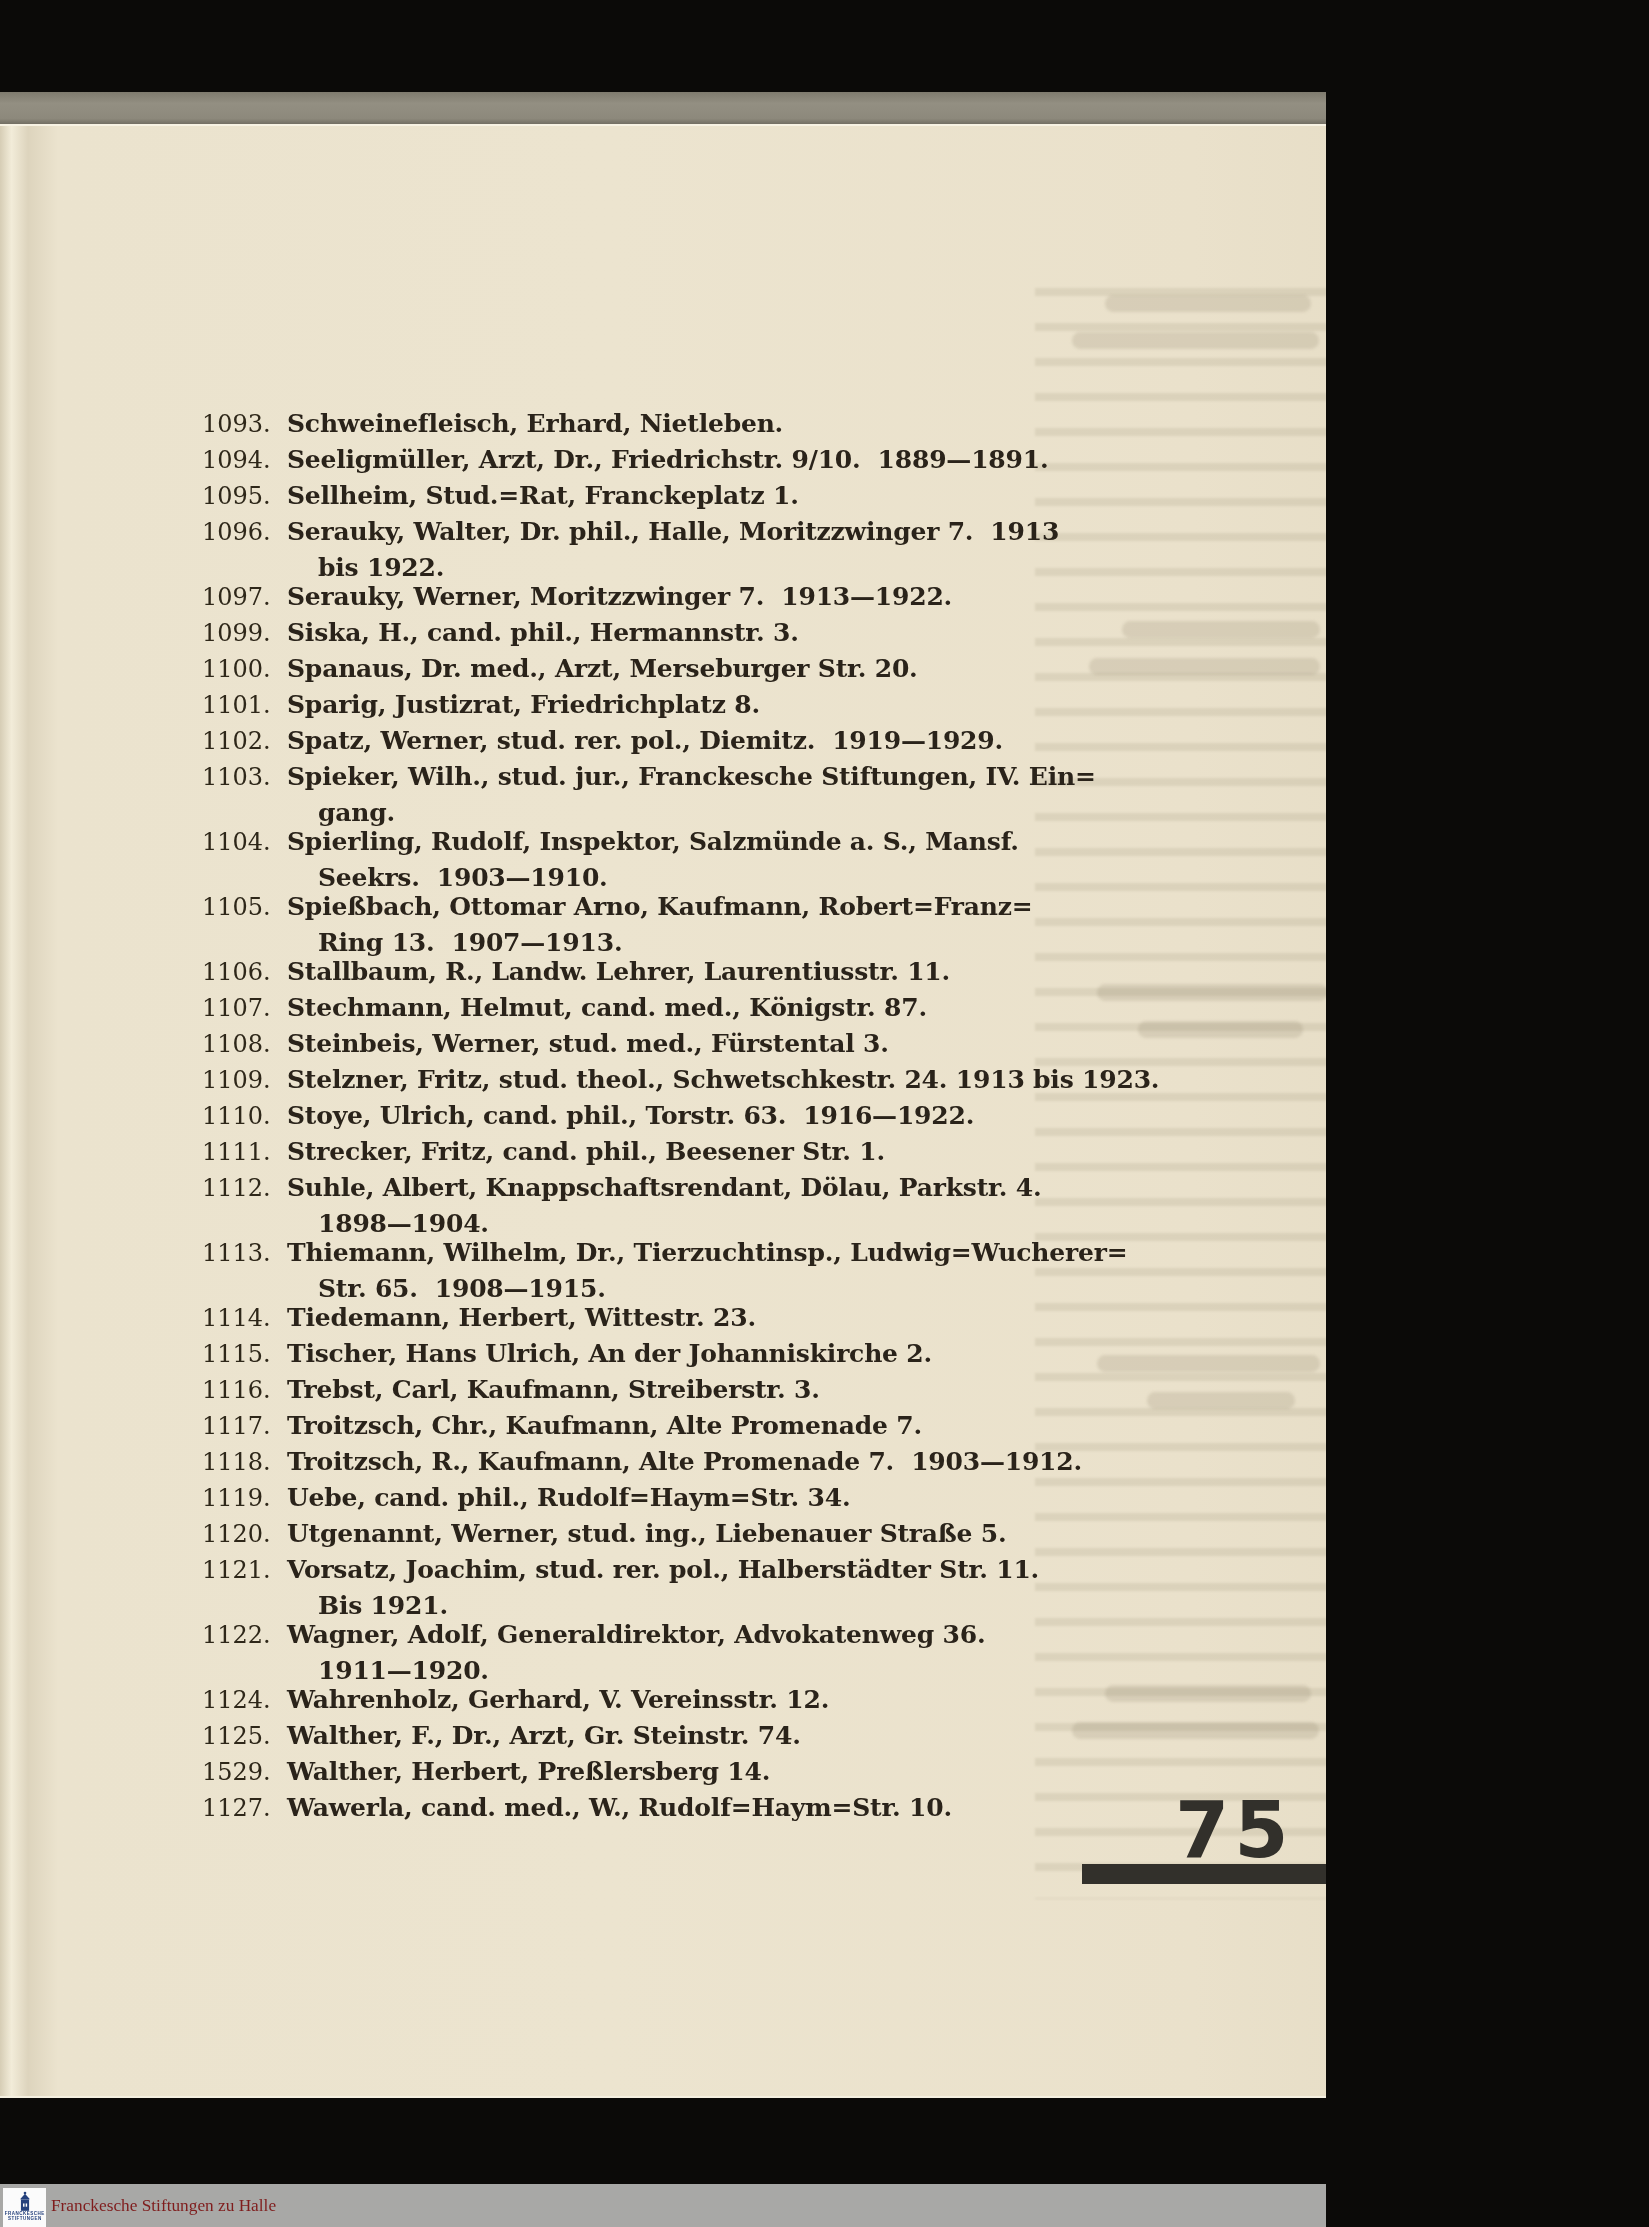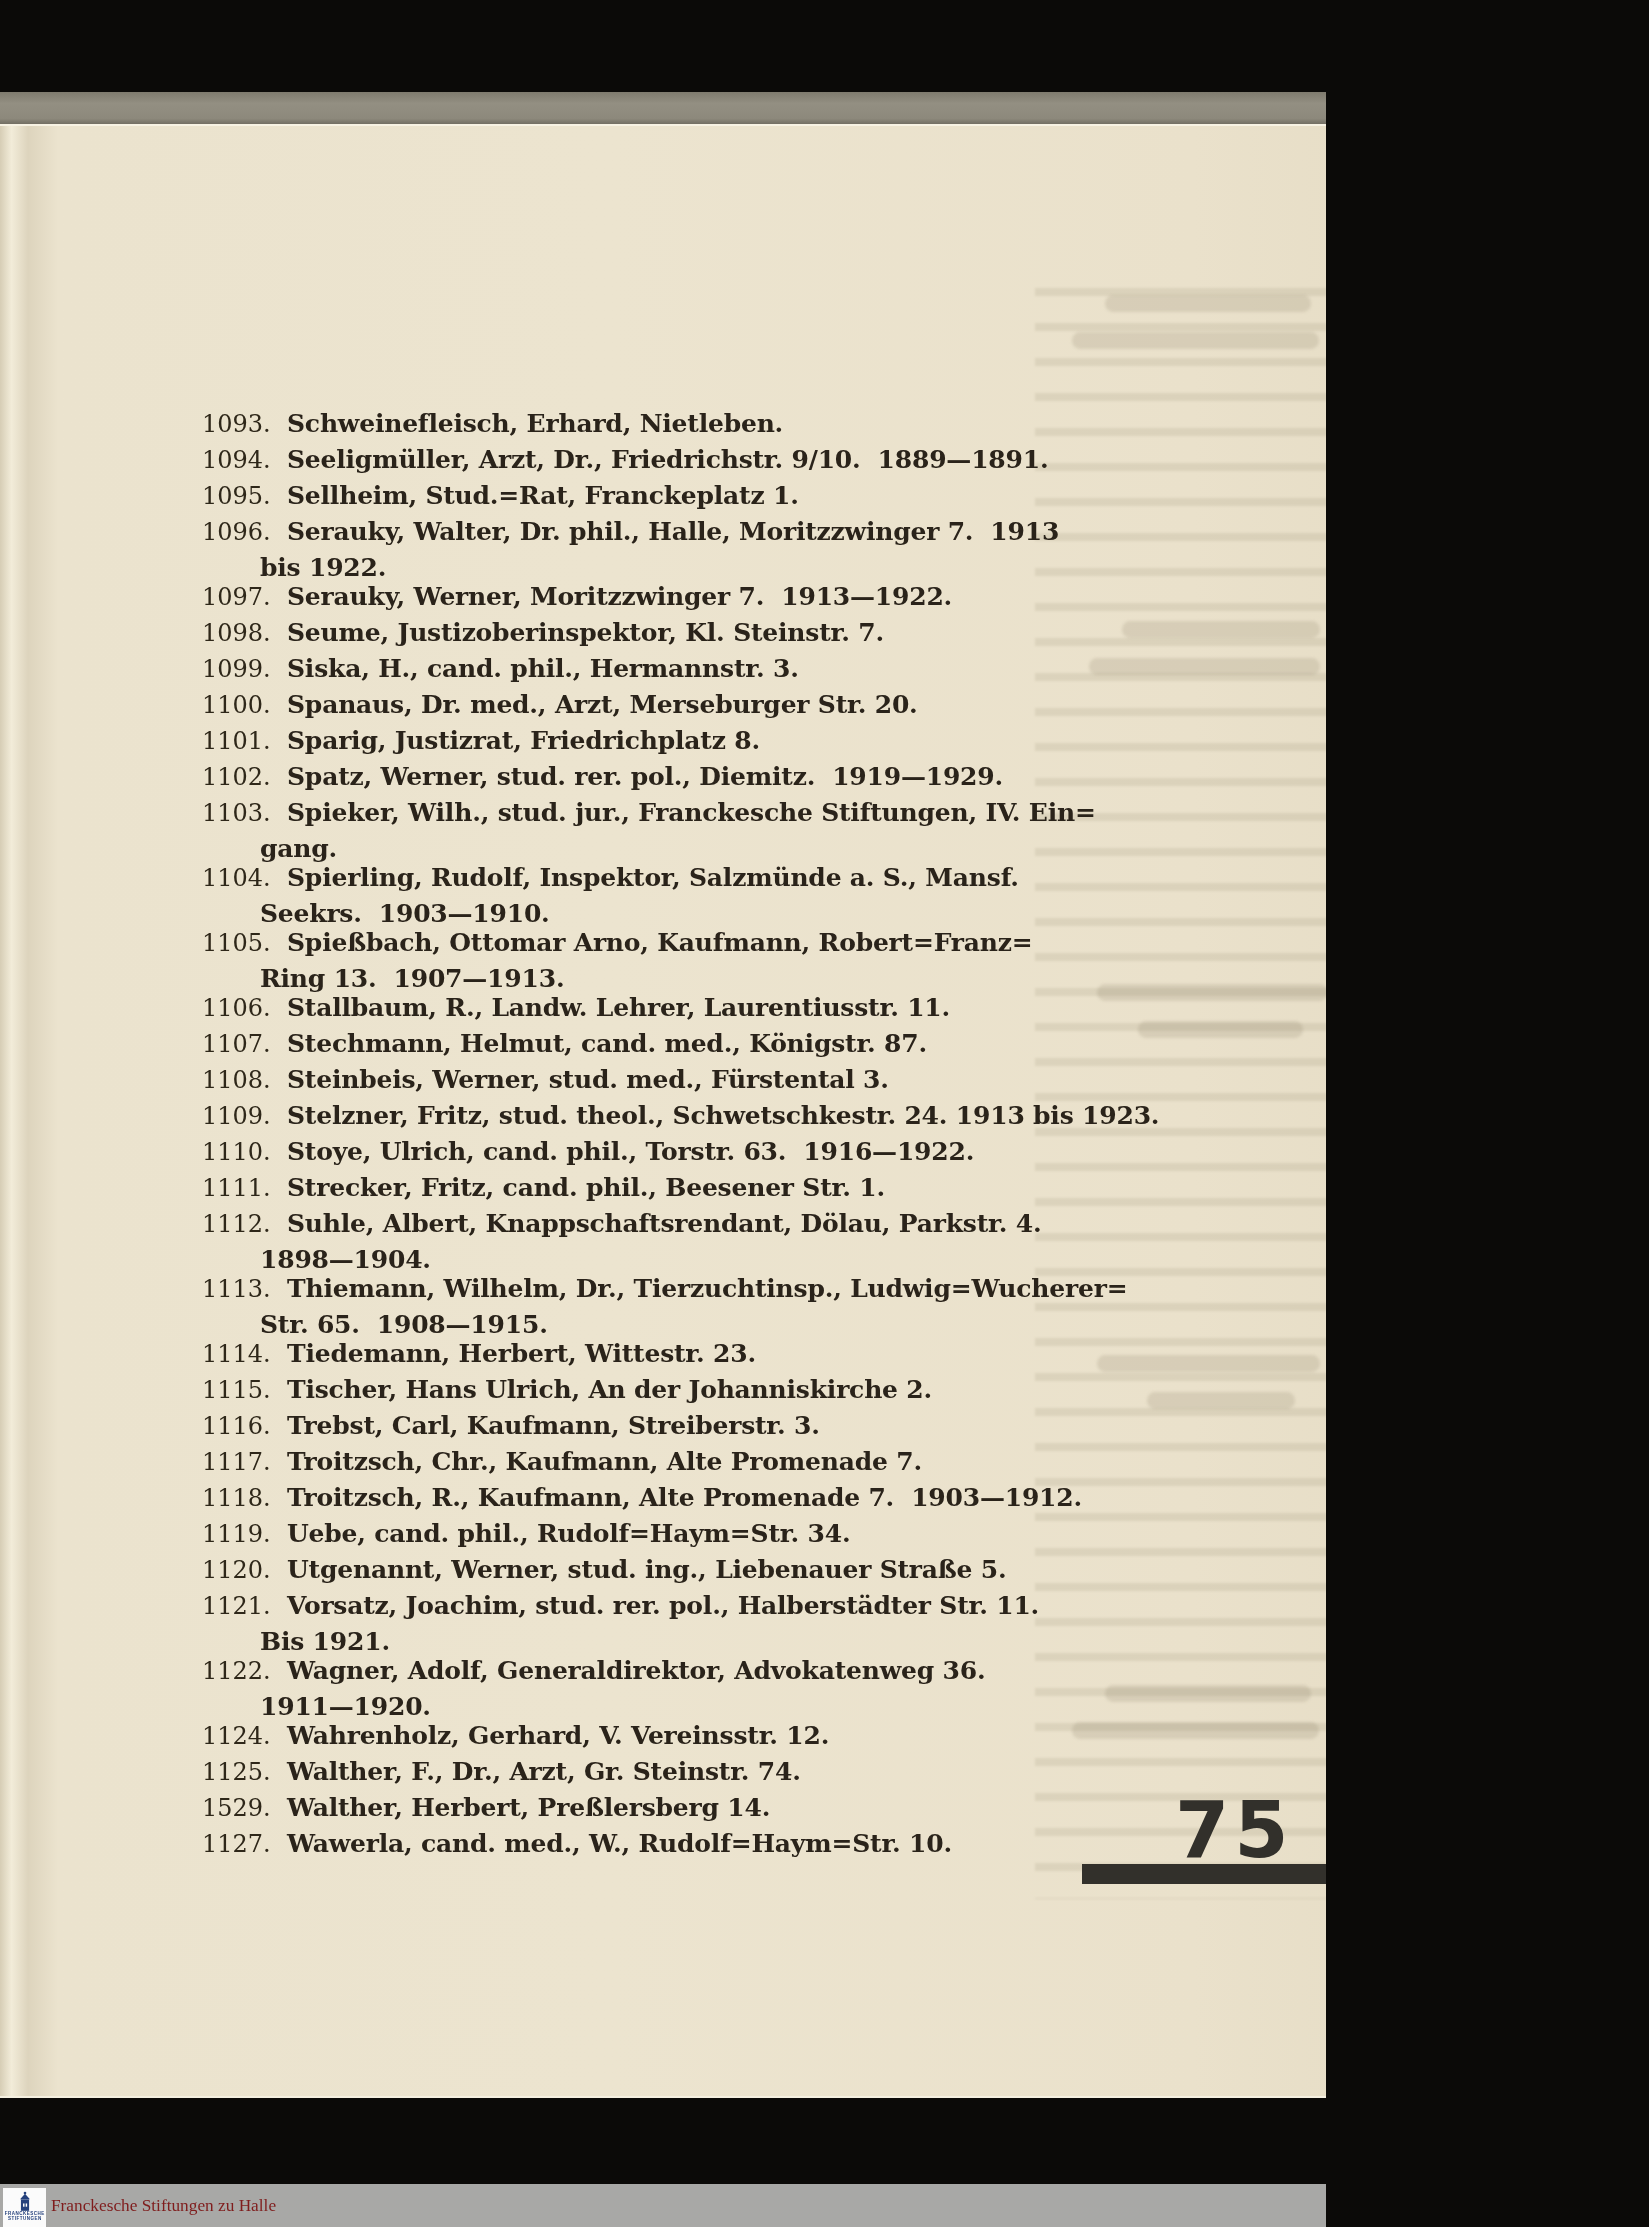--- a/index.html
+++ b/index.html
@@ -35,21 +35,21 @@
   .blob{position:absolute;height:16.5px;background:rgba(118,106,78,0.16);
     border-radius:8.2px;filter:blur(1.6px);pointer-events:none;}
 
   
   .entries{position:absolute;left:202px;top:283px;width:891px;margin:0;padding:0;
     list-style:none;color:#2a231a;}
   .entry{margin:0;padding:0;}
   .l1,.l2{line-height:35px;white-space:nowrap;}
   .num{display:inline-block;width:85px;font:400 24px "DejaVu Serif",serif;color:#2e2719;}
   .txt{font:700 25px "DejaVu Serif",serif;letter-spacing:-0.2px;}
-  .l2{margin-left:58px;font:700 25px "DejaVu Serif",serif;letter-spacing:-0.2px;}
+  .l2{margin-left:116px;font:700 25px "DejaVu Serif",serif;letter-spacing:-0.2px;}
 
   
   .pageno{position:absolute;left:1175px;top:1665px;font:bold 78px/1 "DejaVu Sans",sans-serif;
     letter-spacing:5px;color:#32302b;text-align:center;}
   .pageno-rule{position:absolute;left:1082px;top:1738px;width:295px;height:20px;background:#32302b;}
 
   
   .footer{position:absolute;left:0;top:2184px;width:1650px;height:44px;background:#a8a8a6;}
   .logo-box{position:absolute;left:3.3px;top:4.1px;width:43px;height:40px;background:#fbfbfb;
     text-align:center;overflow:hidden;}
@@ -81,23 +81,20 @@
         </li>
         <li class="entry">
           <div class="l1"><span class="num">1095.</span><span class="txt">Sellheim, Stud.=Rat, Franckeplatz 1.</span></div>
         </li>
         <li class="entry">
           <div class="l1"><span class="num">1096.</span><span class="txt">Serauky, Walter, Dr. phil., Halle, Moritzzwinger 7.&nbsp;&nbsp;1913</span></div>
           <div class="l2">bis 1922.</div>
         </li>
         <li class="entry">
           <div class="l1"><span class="num">1097.</span><span class="txt">Serauky, Werner, Moritzzwinger 7.&nbsp;&nbsp;1913—1922.</span></div>
-        </li>
-        <li class="entry">
-          <div class="l1"><span class="num">1098.</span><span class="txt">Seume, Justizoberinspektor, Kl. Steinstr. 7.</span></div>
         </li>
         <li class="entry">
           <div class="l1"><span class="num">1099.</span><span class="txt">Siska, H., cand. phil., Hermannstr. 3.</span></div>
         </li>
         <li class="entry">
           <div class="l1"><span class="num">1100.</span><span class="txt">Spanaus, Dr. med., Arzt, Merseburger Str. 20.</span></div>
         </li>
         <li class="entry">
           <div class="l1"><span class="num">1101.</span><span class="txt">Sparig, Justizrat, Friedrichplatz 8.</span></div>
         </li>

